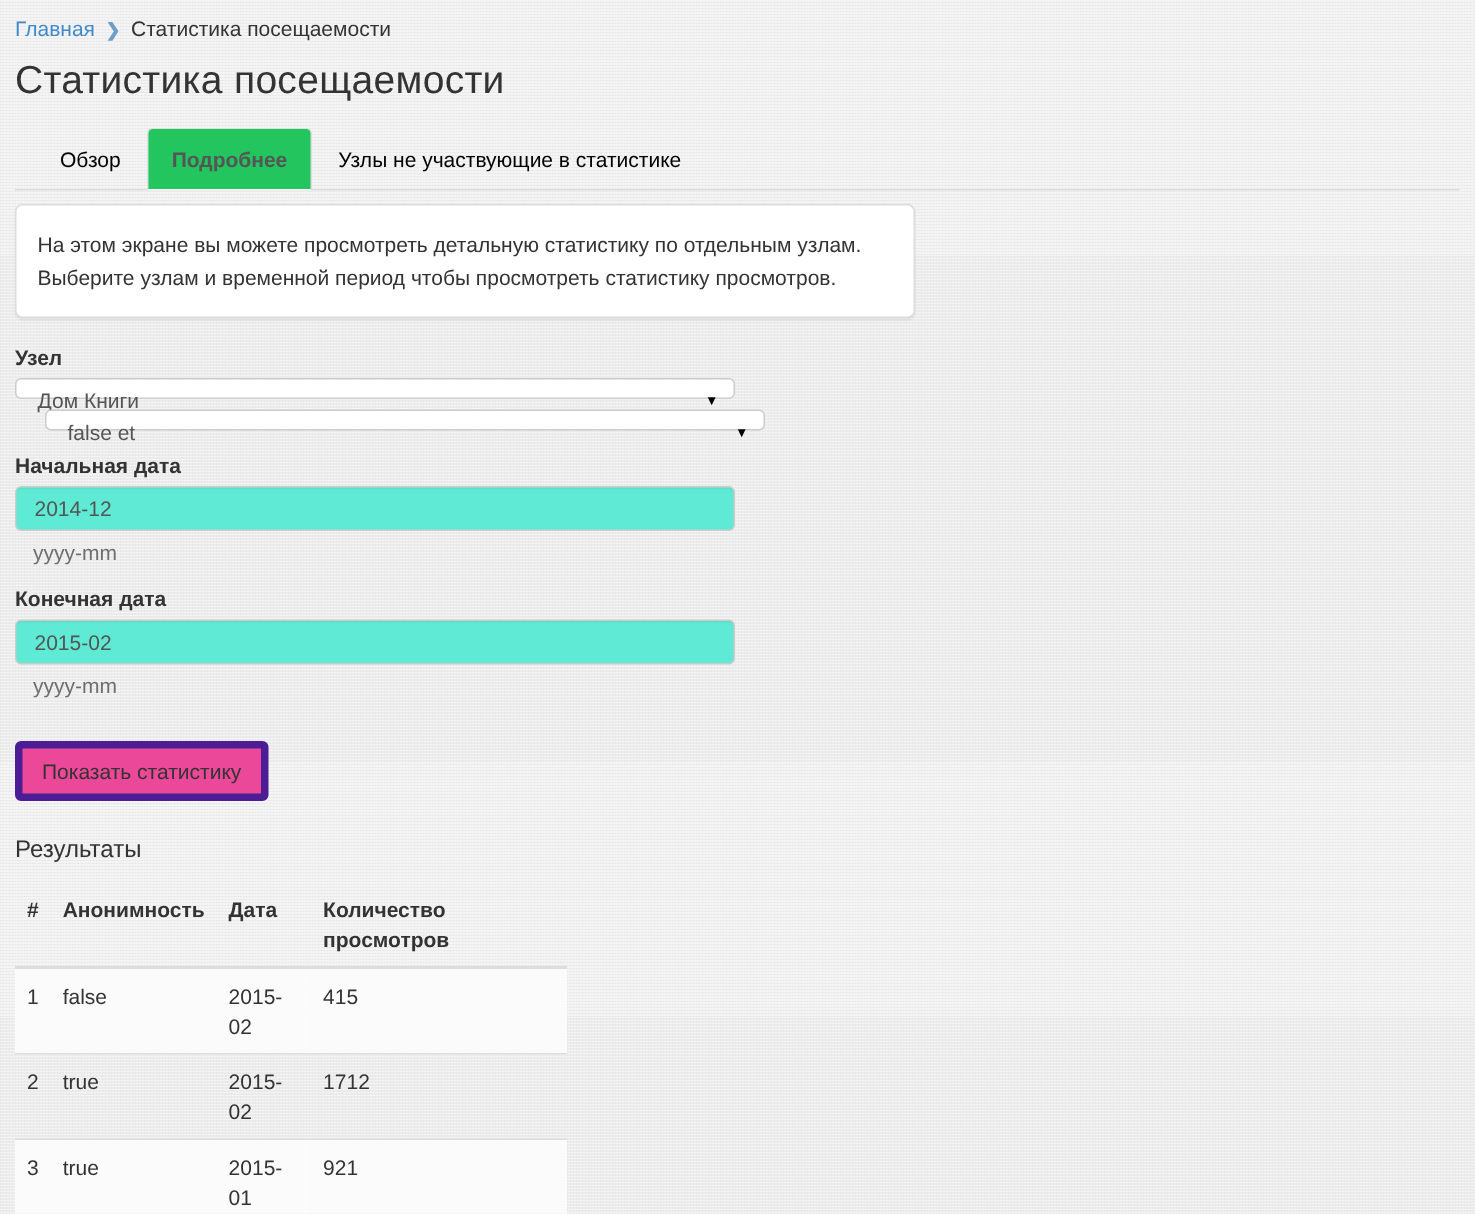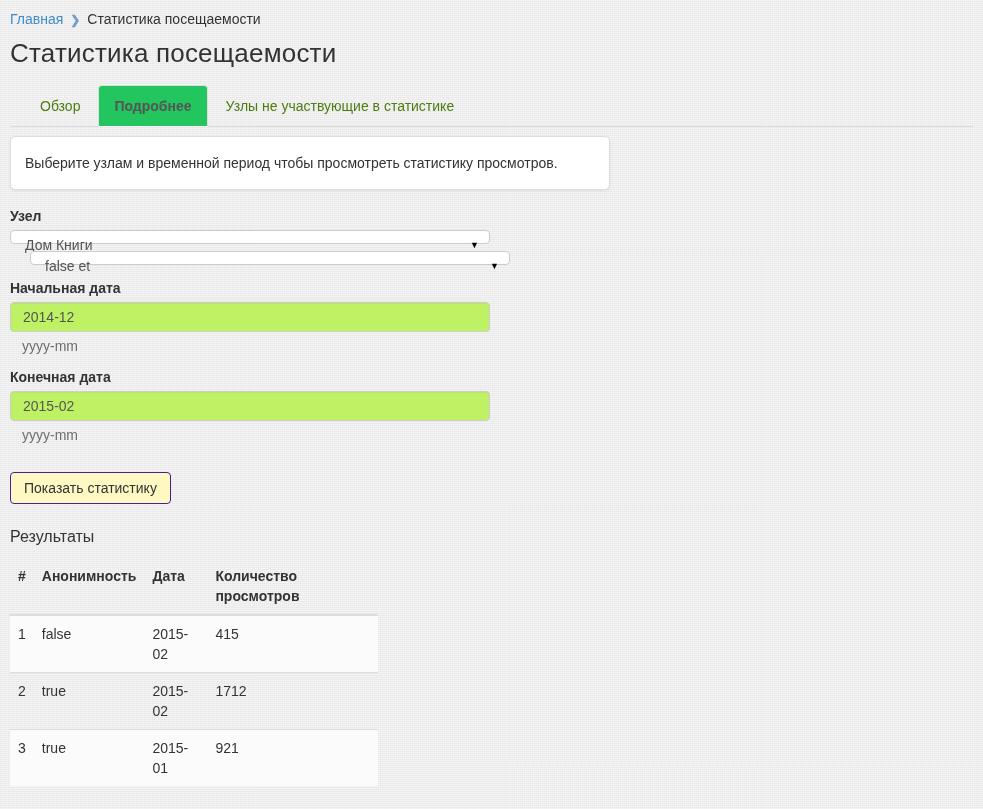--- a/index.html
+++ b/index.html
@@ -35,21 +35,21 @@
     list-style: none;
     display: flex;
     border-bottom: 1px solid #ddd;
     padding-left: 14px;
   }
   .tabs li { margin-right: 2px; margin-bottom: -1px; }
   .tabs li a {
     display: block;
     padding: 10px 15px;
     line-height: 20px;
-    color: #4d7c0f;
+    color: #000000;
     text-decoration: none;
     border: 1px solid transparent;
     border-radius: 4px 4px 0 0;
     cursor: pointer;
   }
   .tabs li.active a {
     background: #22c55e;
     color: #555;
     border-color: #ddd;
     border-bottom-color: #fff;
@@ -93,39 +93,39 @@
     right: 10px;
     top: 0;
     line-height: 28px;
     font-size: 9px;
     color: #000;
   }
   .select-box.indent { margin-left: 20px; margin-top: 7px; }
   input.text-input {
     width: 480px;
     height: 30px;
-    background: #bef264;
+    background: #5eead4;
     border: 1px solid #ccc;
     border-radius: 4px;
     padding: 0 12px;
     color: #555;
     font-size: 14px;
     font-family: "Liberation Sans", sans-serif;
     box-shadow: inset 0 1px 1px rgba(0,0,0,.05);
   }
   .help-block {
     color: #6e6e6e;
     margin: 6px 0 0 12px;
     font-size: 14px;
   }
   button.btn {
     margin-top: 14px;
     padding: 6px 13px;
-    background: #fef9c3;
-    border: 1px solid #4c1d95;
+    background: #ec4899;
+    border: 5px solid #4c1d95;
     border-radius: 4px;
     color: #333;
     font-size: 14px;
     font-family: "Liberation Sans", sans-serif;
     line-height: 18px;
     cursor: pointer;
   }
 
   
   h2.results-title {
@@ -171,20 +171,21 @@
       </li>
     <li class="active">
         <a>Подробнее</a>
       </li>
     <li>
         <a>Узлы не участвующие в статистике</a>
       </li>
   </ul>
 
   <div class="well">
+    <div>На этом экране вы можете просмотреть детальную статистику по отдельным узлам.</div>
     <div>Выберите узлам и временной период чтобы просмотреть статистику просмотров.</div>
   </div>
 
   <form>
     <div class="form-group">
       <label class="control-label">Узел</label>
       <div class="select-box" role="listbox">
         <span>Дом Книги</span>
         <span class="arrow">▼</span>
       </div>

